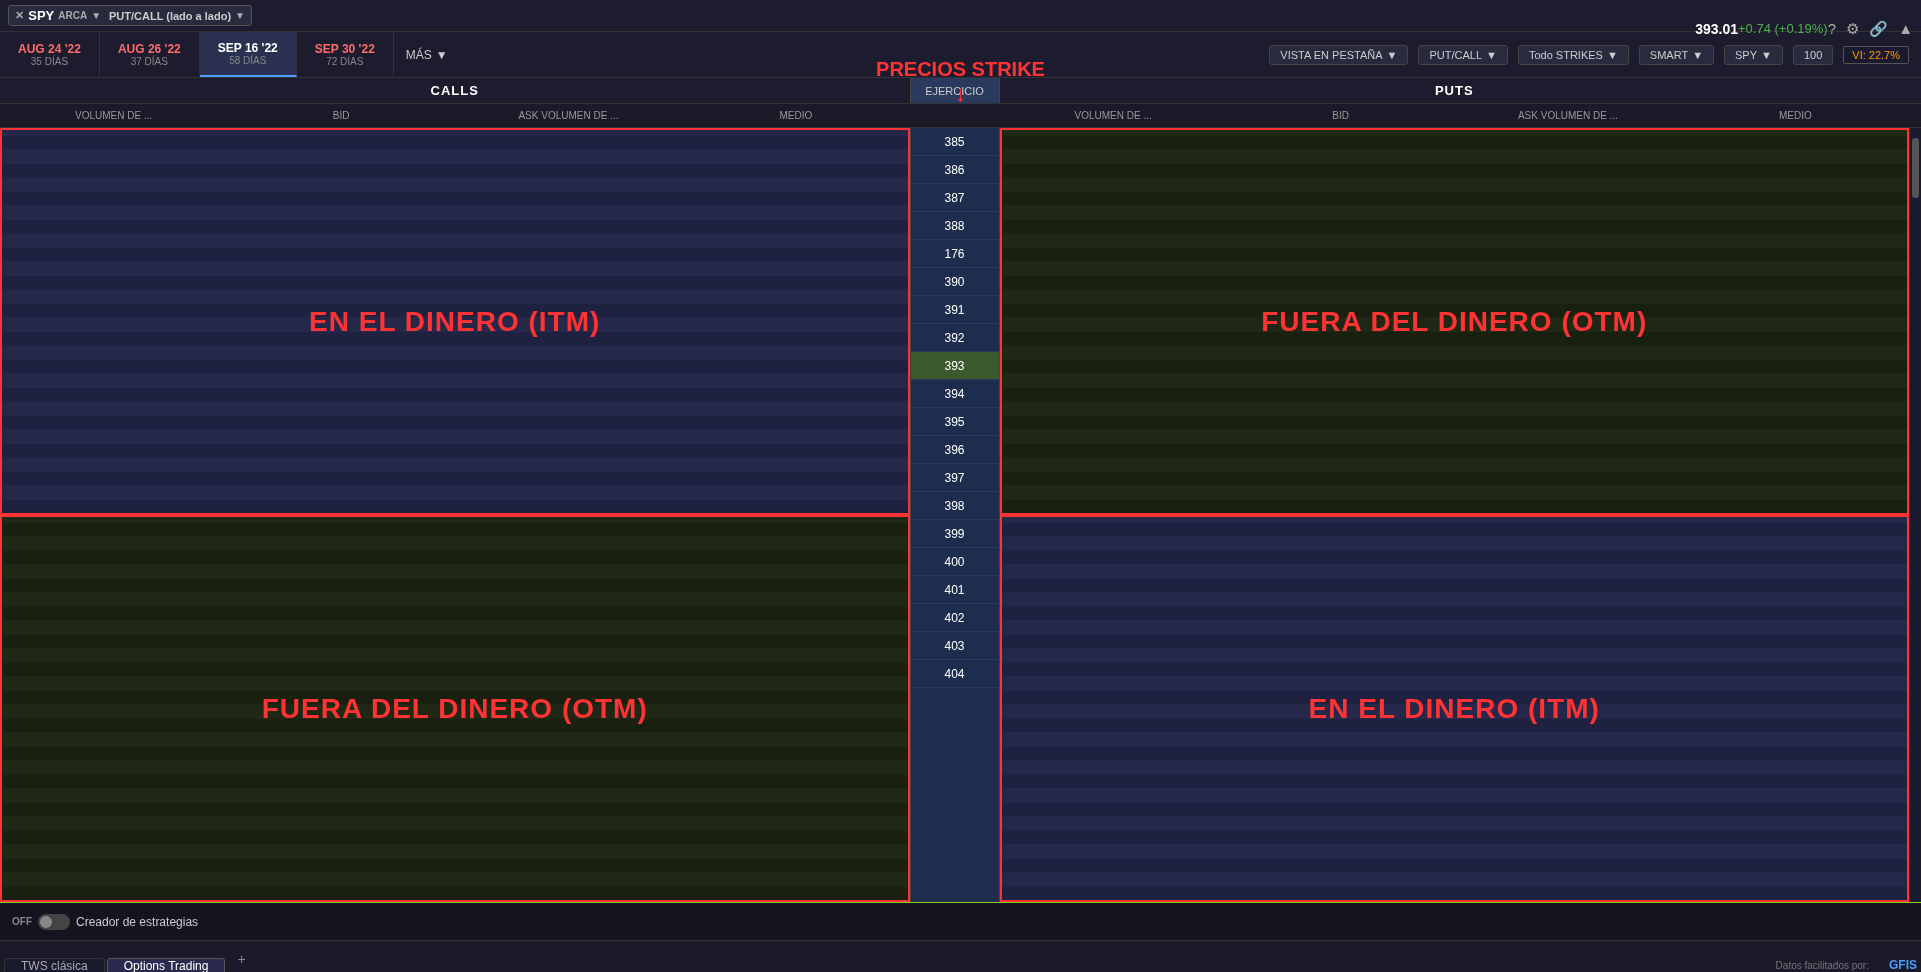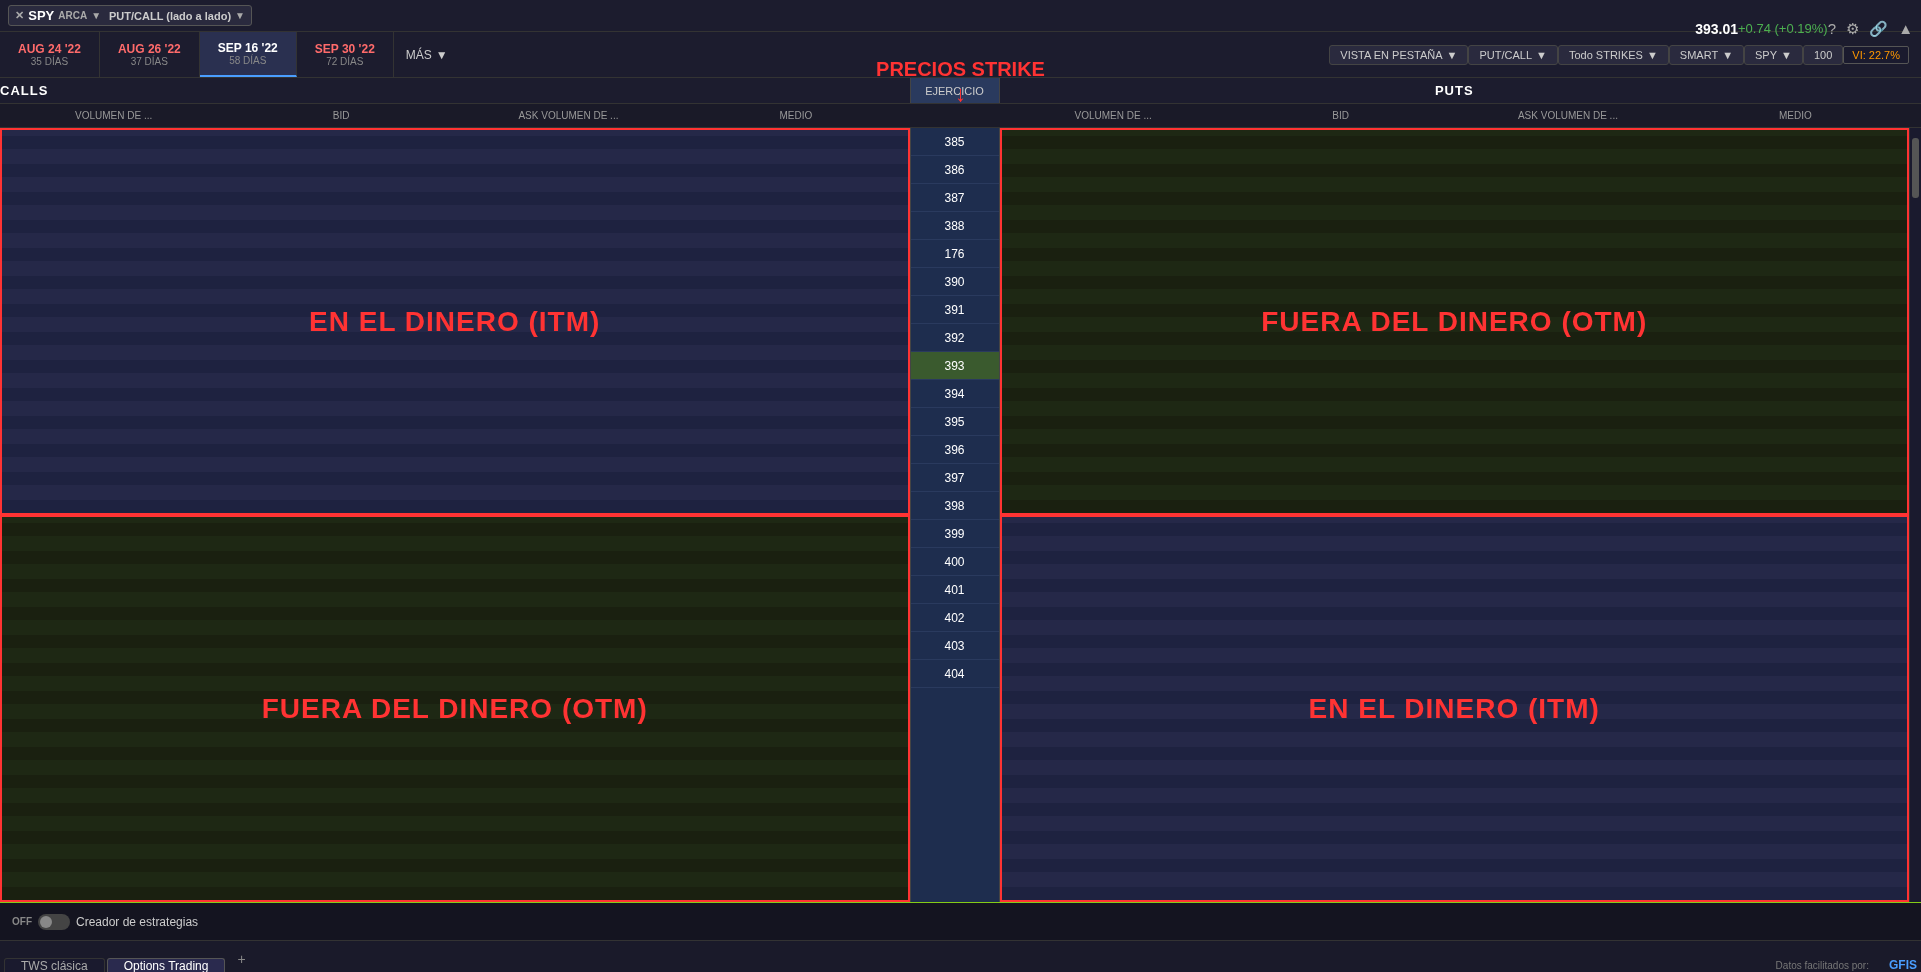--- a/index.html
+++ b/index.html
@@ -116,20 +116,21 @@
       display: flex;
       align-items: center;
       gap: 4px;
     }
     .date-tabs-right {
       flex: 1;
       display: flex;
       align-items: center;
       justify-content: flex-end;
       padding-right: 12px;
+      gap: 10px;
     }
     .nav-btn {
       background: #2a2a3e;
       border: 1px solid #444;
       border-radius: 3px;
       padding: 3px 10px;
       color: #ccc;
       cursor: pointer;
       font-size: 11px;
       display: flex;
@@ -148,20 +149,21 @@
     
     .section-header {
       background: #1c1c2e;
       height: 26px;
       display: flex;
       align-items: center;
       border-bottom: 1px solid #333;
     }
     .calls-header {
       flex: 1;
+      text-align: center;
       font-weight: bold;
       font-size: 13px;
       color: #fff;
       letter-spacing: 1px;
     }
     .ejercicio-header {
       width: 90px;
       text-align: center;
       font-size: 11px;
       color: #ccc;

